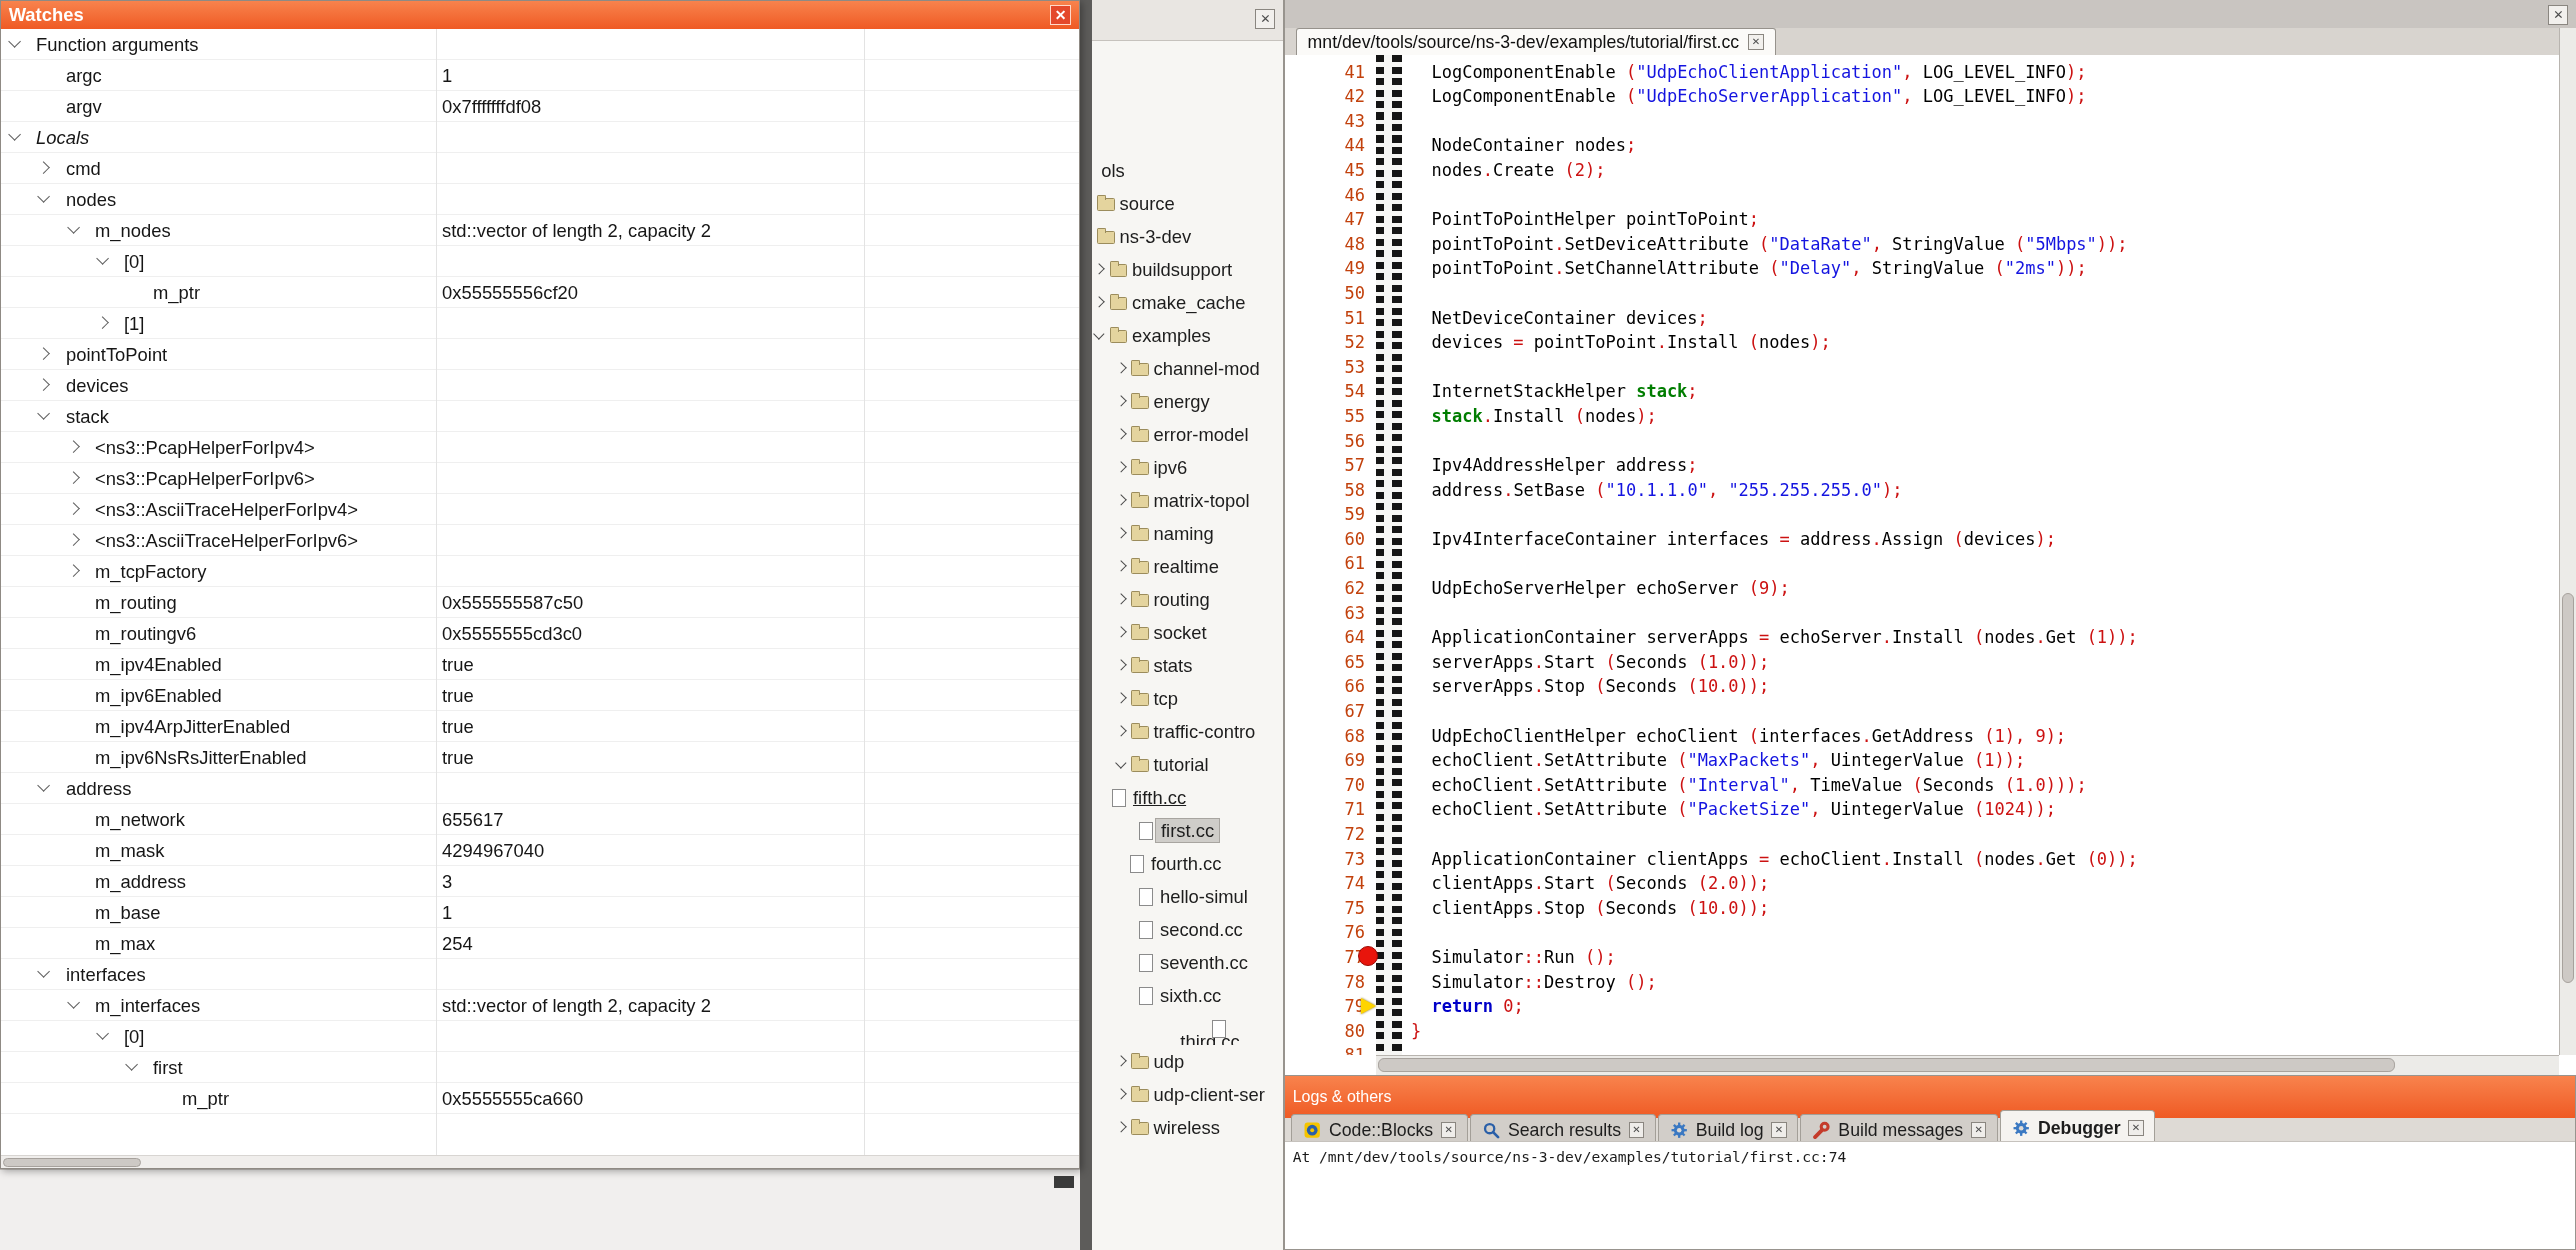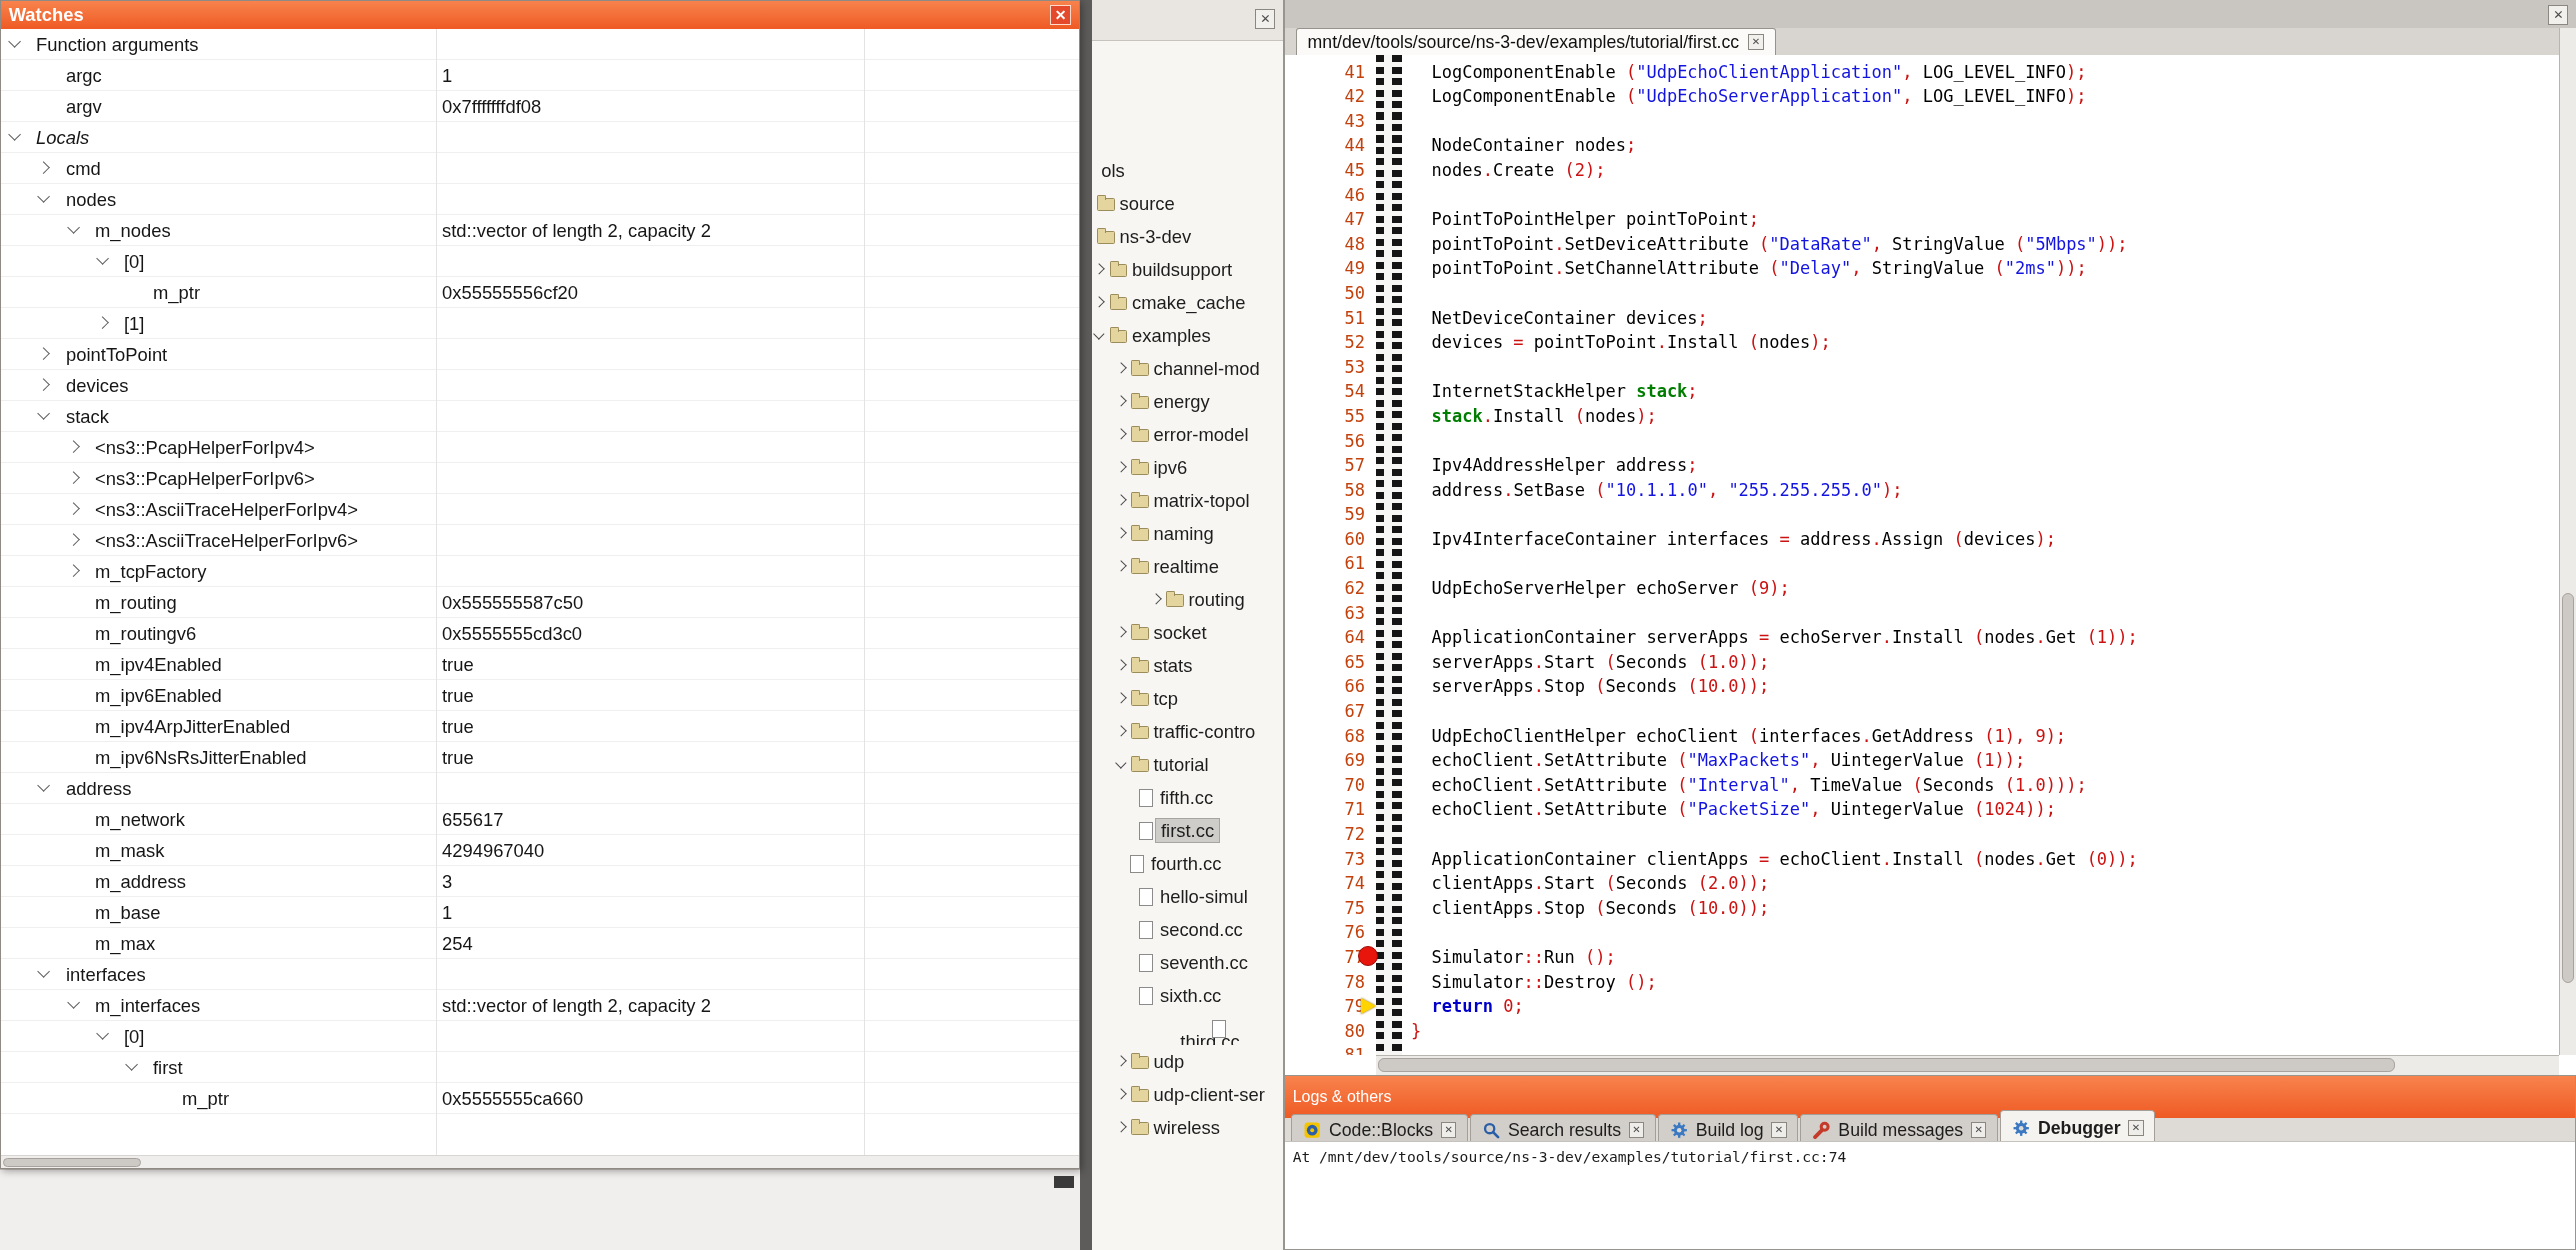--- a/index.html
+++ b/index.html
@@ -352,21 +352,21 @@
         <span class="ticon folder"></span>
         <span class="tlabel">naming</span>
       </div>
       <div class="titem" style="padding-left: 21.5px;">
         <span class="tarrow">
           <span class="a-c"></span>
         </span>
         <span class="ticon folder"></span>
         <span class="tlabel">realtime</span>
       </div>
-      <div class="titem" style="padding-left: 21.5px; margin-left: 35px;">
+      <div class="titem" style="padding-left: 21.5px;">
         <span class="tarrow">
           <span class="a-c"></span>
         </span>
         <span class="ticon folder"></span>
         <span class="tlabel">routing</span>
       </div>
       <div class="titem" style="padding-left: 21.5px;">
         <span class="tarrow">
           <span class="a-c"></span>
         </span>
@@ -394,21 +394,21 @@
         <span class="ticon folder"></span>
         <span class="tlabel">traffic-contro</span>
       </div>
       <div class="titem" style="padding-left: 21.5px;">
         <span class="tarrow">
           <span class="a-e"></span>
         </span>
         <span class="ticon folder"></span>
         <span class="tlabel">tutorial</span>
       </div>
-      <div class="titem" style="padding-left: 45px;">
+      <div class="titem" style="padding-left: 18px; text-decoration: underline;">
         <span class="ticon file"></span>
         <span class="tlabel">fifth.cc</span>
       </div>
       <div class="titem" style="padding-left: 45px;">
         <span class="ticon file"></span>
         <span class="tlabel selected">first.cc</span>
       </div>
       <div class="titem" style="padding-left: 36px; text-align: right;">
         <span class="ticon file"></span>
         <span class="tlabel">fourth.cc</span>

